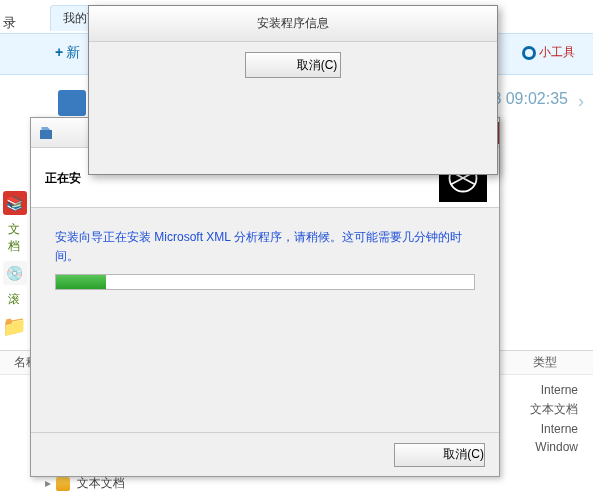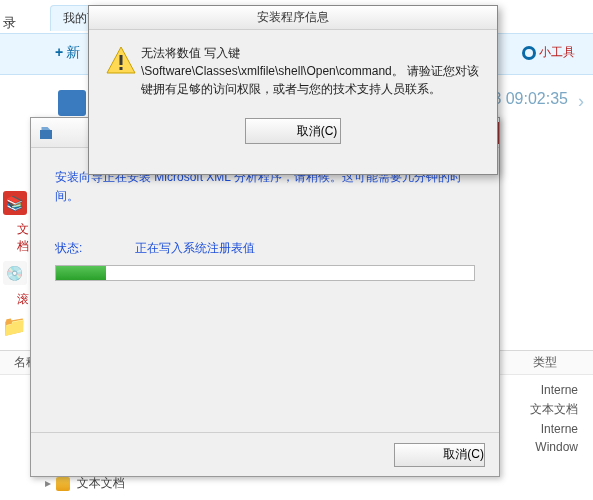--- a/index.html
+++ b/index.html
@@ -14,21 +14,21 @@
     .bg-plus { color:#0a6aa8; font-weight:bold; margin-right:3px;}
     .bg-tool { position:absolute; right:18px; top:10px; color:#b91c1c; font-size:12px; }
     .bg-gear { display:inline-block; width:14px; height:14px; background:#0a6aa8; border-radius:50%; vertical-align:middle; margin-right:3px; position:relative;}
     .bg-gear::before{content:"";position:absolute;inset:3px;background:#eaf6ff;border-radius:50%;}
     .bg-date { position:absolute; right:25px; top:90px; color:#7aa7c4; font-size:16px;}
     .bg-chevron { position:absolute; right:3px; top:86px; width:18px; height:30px; display:flex;align-items:center;justify-content:center;color:#a7c8de;font-size:18px; }
 
     .bg-leftbar { position:absolute; left:0; top:185px; width:30px; }
     .bg-icn { width:24px; height:24px; margin:6px 3px; border-radius:3px; display:flex;align-items:center;justify-content:center;font-size:14px;}
     .bg-icn.book{background:#d7362c;color:#fff;}
-    .bg-text-lbl{font-size:12px;color:#b91c1c;margin:4px 17px;}
+    .bg-text-lbl{font-size:12px;color:#4d7c0f;margin:4px 8px;}
     .bg-icn.folder{color:#f0b838;font-size:20px;}
 
     .bg-list { position:absolute; left:0; top:350px; right:0; border-top:1px solid #d8d8d8;}
     .bg-list-header{display:flex; border-bottom:1px solid #e8e8e8; background:#fafafa; height:24px;align-items:center;}
     .bg-col-name{flex:1; padding-left:14px;color:#555;}
     .bg-col-type{width:60px;color:#555;padding-right:15px;text-align:left;}
     .bg-rows{padding:6px 0 0 0;}
     .bg-row{padding:2px 15px 2px 0; color:#555; text-align:right;}
     .bg-tree{position:absolute;left:45px;bottom:8px;color:#444;font-size:12px;}
     .bg-tree-arrow{color:#888;margin-right:2px;}
@@ -56,21 +56,21 @@
     .status-row{margin-top:34px;display:flex;}
     .status-label{width:80px;}
     .progress{margin-top:8px;height:16px;border:1px solid #b8b8b8;background:#fff;position:relative;}
     .progress-fill{height:100%;background:linear-gradient(#58c558,#2aa02a);}
 
     .wizard-footer{position:absolute;bottom:0;left:0;right:0;height:44px;border-top:1px solid #cfcfcf;display:flex;align-items:center;justify-content:flex-end;padding:0 14px;background:#f0f0f0;}
     .win-btn{min-width:82px;height:24px;border:1px solid #9a9a9a;background:linear-gradient(#fefefe,#e6e6e6);font-size:12px;cursor:default;padding-left:48px;}
 
     
     .dialog{ position:absolute; left:88px; top:5px; width:410px; height:170px; background:#f0f0f0; border:1px solid #888; box-shadow:3px 3px 8px rgba(0,0,0,0.3); z-index:10;}
-    .dlg-titlebar{height:24px;background:linear-gradient(#fff,#e8e8e8);border-bottom:1px solid #cfcfcf;display:flex;align-items:center;justify-content:center;color:#333;font-size:12px;}
+    .dlg-titlebar{height:36px;background:linear-gradient(#fff,#e8e8e8);border-bottom:1px solid #cfcfcf;display:flex;align-items:center;justify-content:center;color:#333;font-size:12px;}
     .dlg-body{display:flex;padding:14px 16px 10px 16px;}
     .dlg-icon{width:36px;flex-shrink:0;}
     .dlg-icon svg{width:32px;height:32px;}
     .dlg-text{font-size:12px;line-height:1.5;color:#222;}
     .dlg-buttons{display:flex;justify-content:space-around;padding:10px 22px 0 22px;}
     .dlg-buttons .win-btn{min-width:96px;height:26px;}
 
     
     .left-edge-text{position:absolute;left:3px;top:14px;font-size:13px;color:#333;}
 
@@ -129,48 +129,41 @@
       <svg viewBox="0 0 24 24">
           <rect x="4" y="8" width="16" height="12" fill="#3b76b5"></rect>
           <path d="M6 8 V4 h8 l4 4" fill="#79a9d6"></path>
         </svg>
     </span>
     <div class="wizard-ctrls">
       <div class="wctrl min"></div>
       <div class="wctrl close"></div>
     </div>
   </div>
+  <div class="wizard-banner">
+    <span class="wizard-banner-title">正在安</span>
+    <div class="banner-logo">
+      <svg viewBox="0 0 40 40">
+          <circle cx="20" cy="20" r="15" fill="none" stroke="#fff" stroke-width="2"></circle>
+          <line x1="7" y1="13" x2="33" y2="27" stroke="#fff" stroke-width="2"></line>
+          <line x1="7" y1="27" x2="33" y2="13" stroke="#fff" stroke-width="2"></line>
+        </svg>
+    </div>
+  </div>
   <div class="wizard-body">
     <div class="wizard-msg">安装向导正在安装 Microsoft XML 分析程序，请稍候。这可能需要几分钟的时间。</div>
-    <div class="status-row">
-      <span class="status-label">状态:</span>
-      <span>正在写入系统注册表值</span>
-    </div>
     <div class="progress">
       <div class="progress-fill" style="width:12%"></div>
     </div>
   </div>
   <div class="wizard-footer">
     <button class="win-btn">取消(C)</button>
   </div>
 </div>
 
 <div class="dialog">
   <div class="dlg-titlebar">
     <span>安装程序信息</span>
   </div>
-  <div class="dlg-body">
-    <div class="dlg-icon">
-      <svg viewBox="0 0 32 32">
-          <polygon points="16,3 30,29 2,29" fill="#ffd954" stroke="#c9a100" stroke-width="1"></polygon>
-          <rect x="14.5" y="11" width="3" height="10" fill="#3a3a3a"></rect>
-          <rect x="14.5" y="23" width="3" height="3" fill="#3a3a3a"></rect>
-        </svg>
-    </div>
-    <div class="dlg-text">
-      <div>无法将数值   写入键</div>
-      <div>\Software\Classes\xmlfile\shell\Open\command。 请验证您对该键拥有足够的访问权限，或者与您的技术支持人员联系。</div>
-    </div>
-  </div>
   <div class="dlg-buttons">
     <button class="win-btn">取消(C)</button>
   </div>
 </div>
 
 </body></html>

